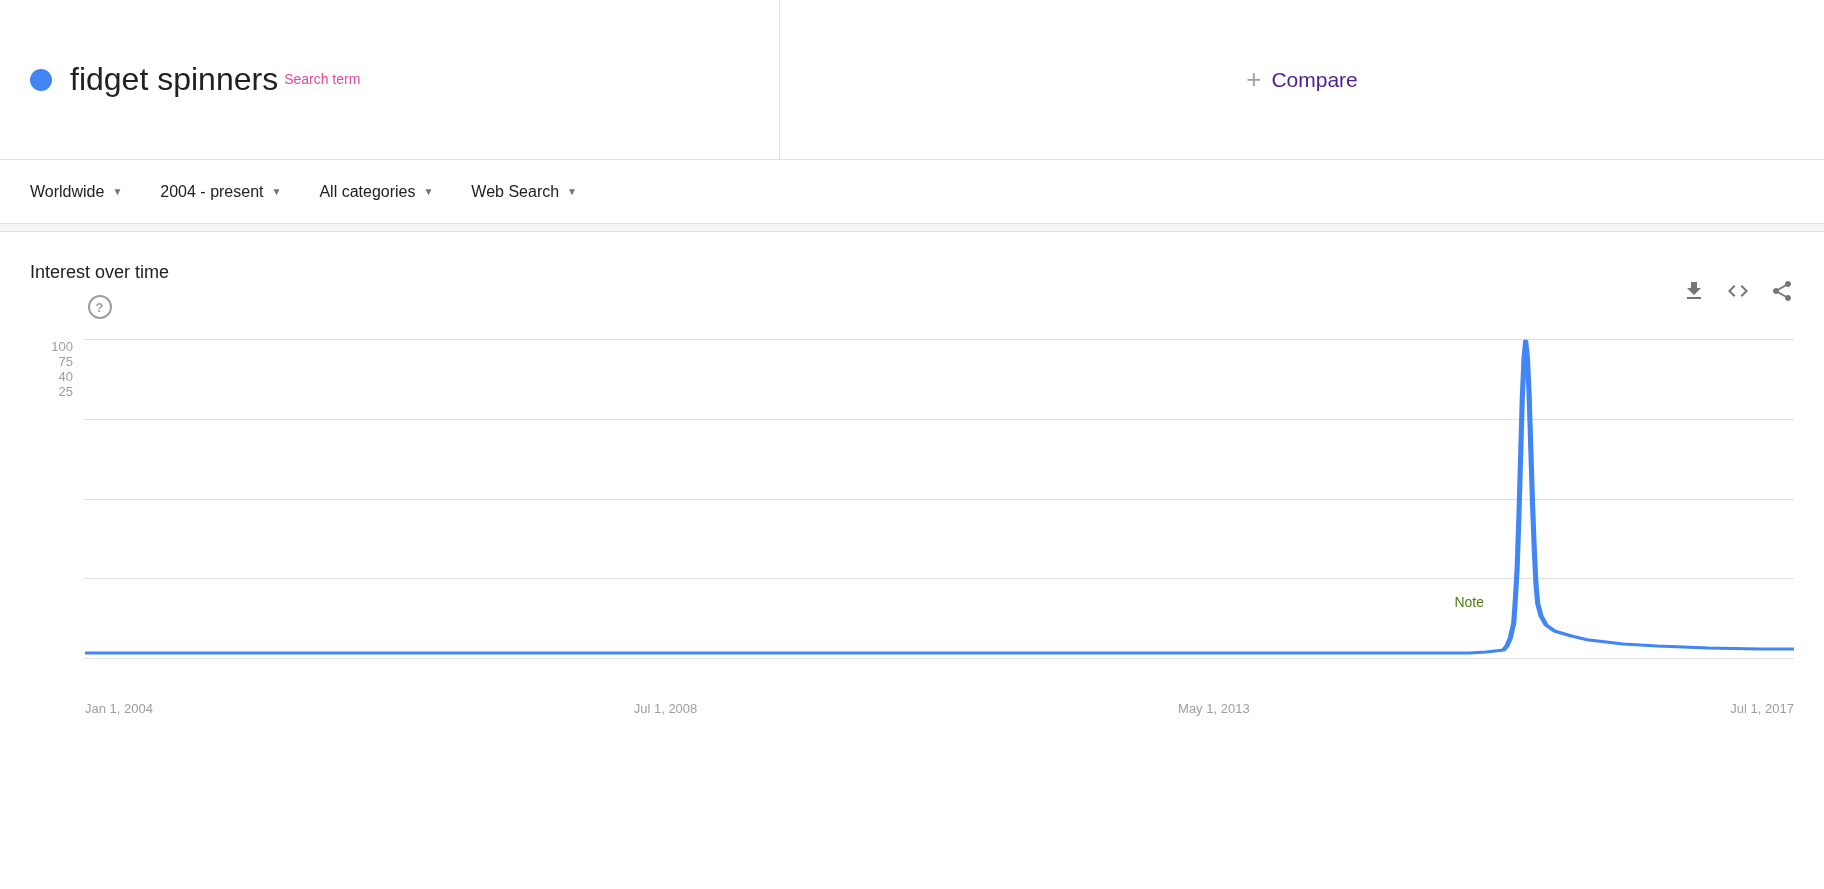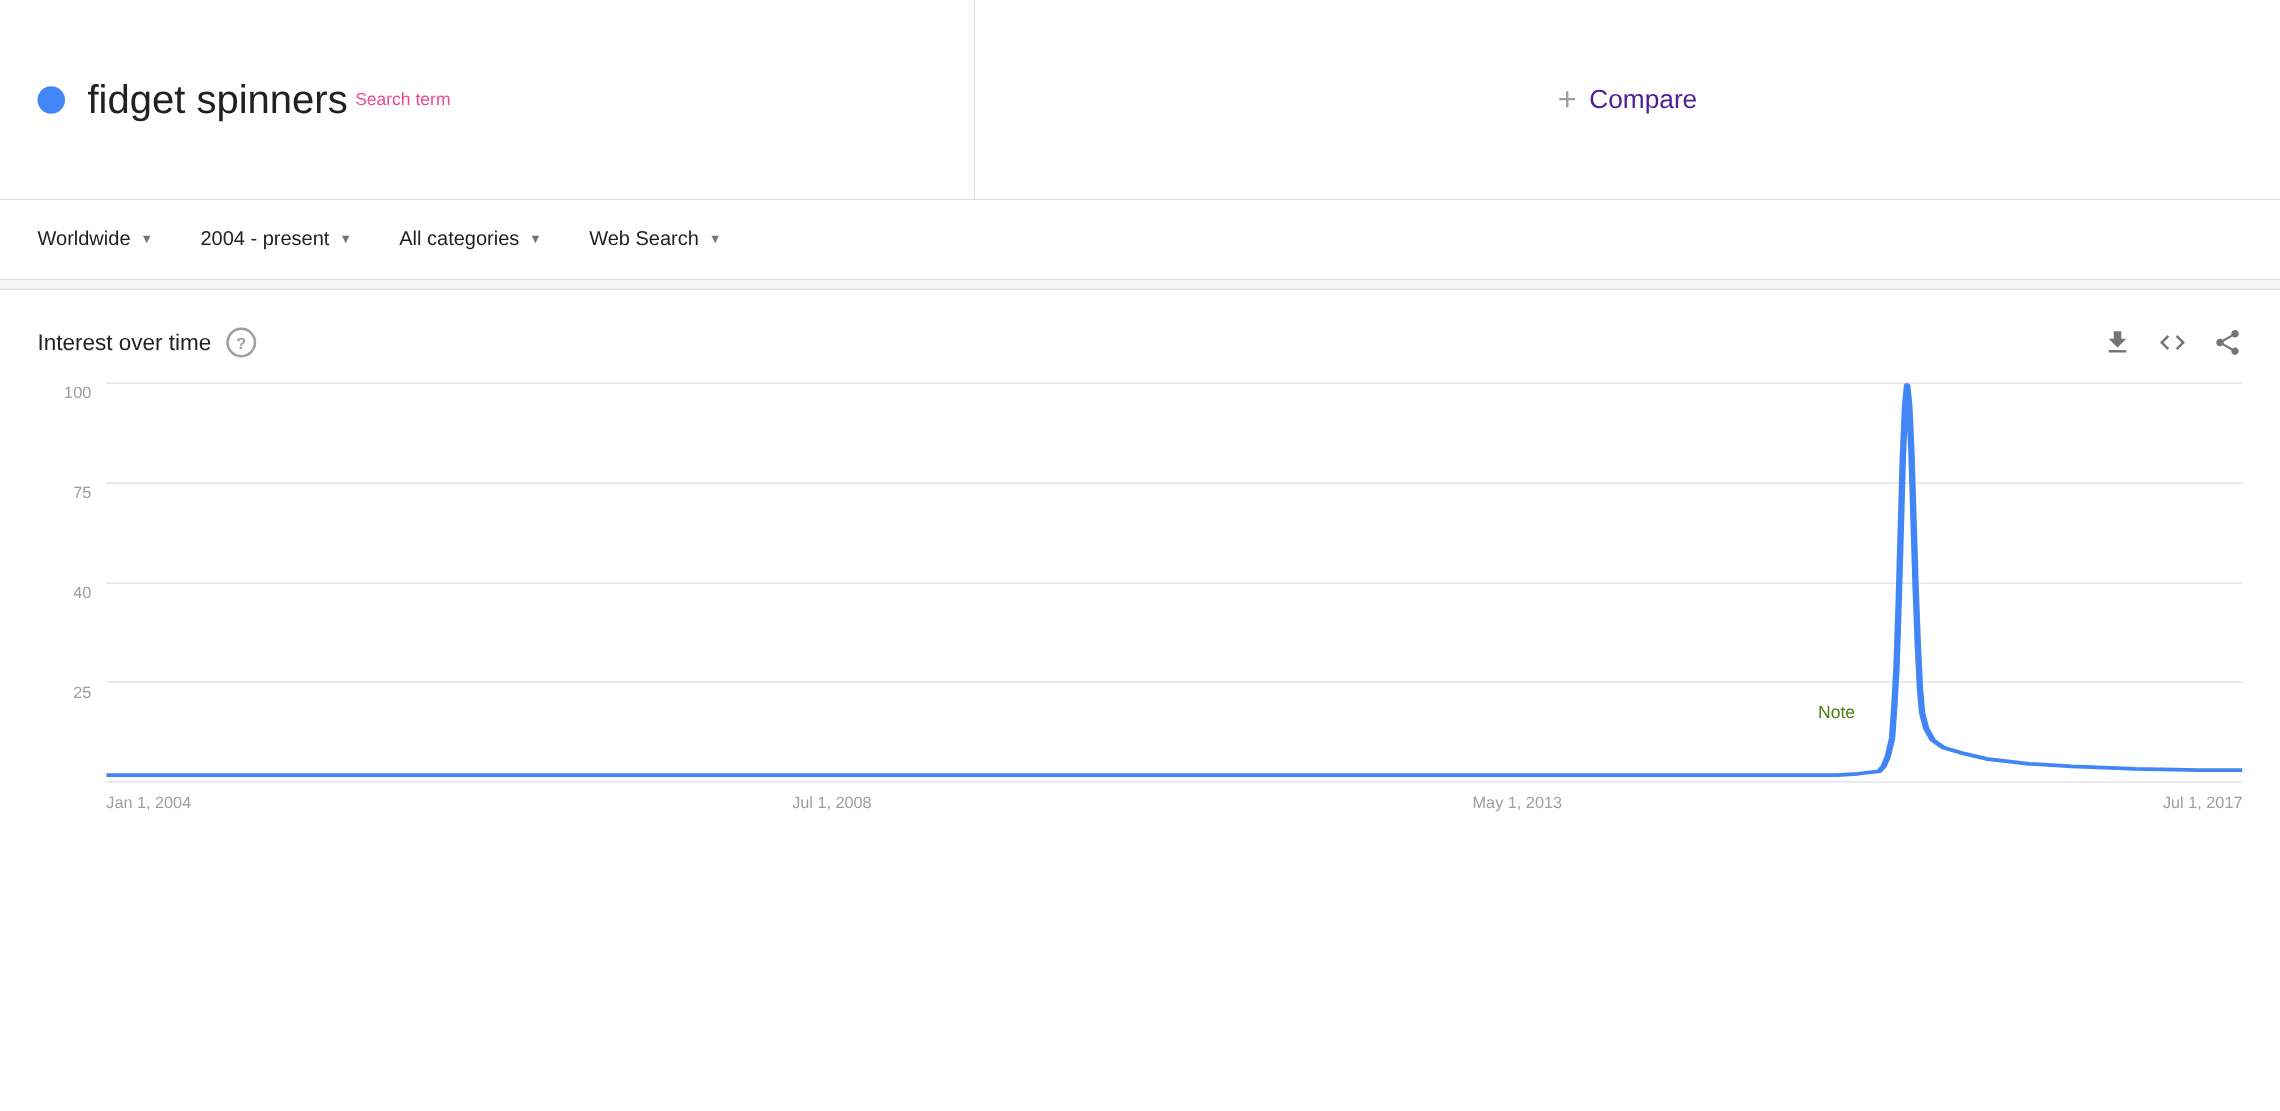--- a/index.html
+++ b/index.html
@@ -120,20 +120,21 @@
       display: flex;
       align-items: center;
       justify-content: space-between;
       margin-bottom: 20px;
     }
 
     .chart-title-area {
       display: flex;
       align-items: center;
       gap: 12px;
+      flex-direction: column;
     }
 
     .chart-title {
       font-size: 18px;
       color: #212121;
       font-weight: 400;
     }
 
     .info-icon {
       width: 24px;
@@ -176,21 +177,20 @@
     }
 
     .y-axis {
       position: absolute;
       left: 0;
       top: 0;
       bottom: 40px;
       width: 55px;
       display: flex;
       flex-direction: column;
-      justify-content: space-between;
     }
 
     .y-label {
       font-size: 13px;
       color: #9e9e9e;
       text-align: right;
       padding-right: 12px;
     }
 
     .chart-plot-area {
@@ -218,20 +218,21 @@
       height: 40px;
       display: flex;
       justify-content: space-between;
       align-items: flex-start;
       padding-top: 8px;
     }
 
     .x-label {
       font-size: 13px;
       color: #9e9e9e;
+      margin-top: 34px;
     }
 
     .note-label {
       position: absolute;
       font-size: 14px;
       color: #4d7c0f;
       font-weight: 500;
     }
 
     svg.trend-line {

